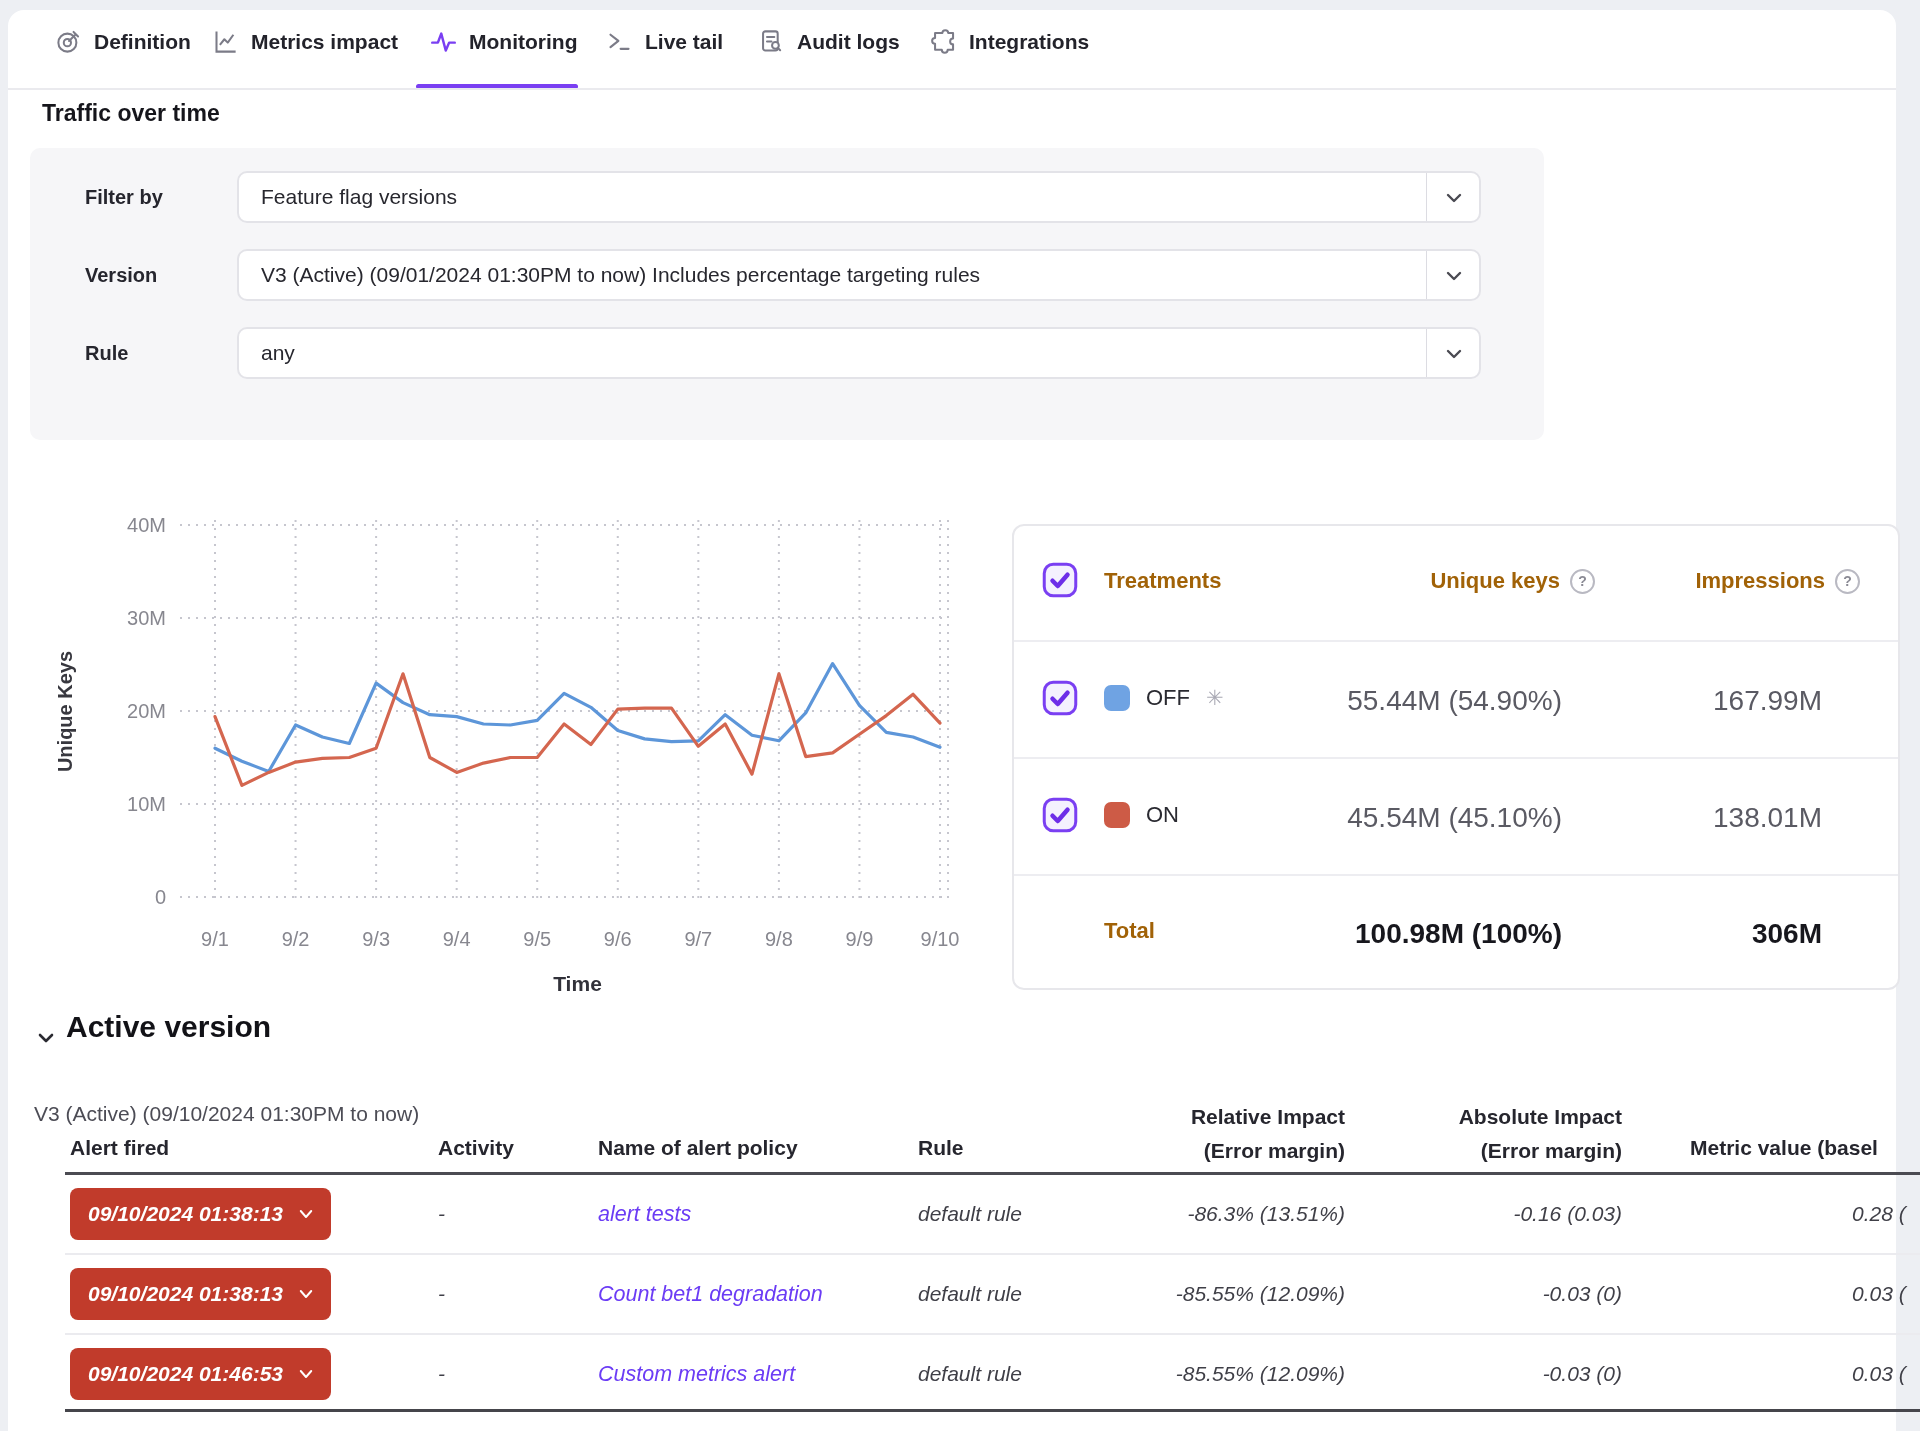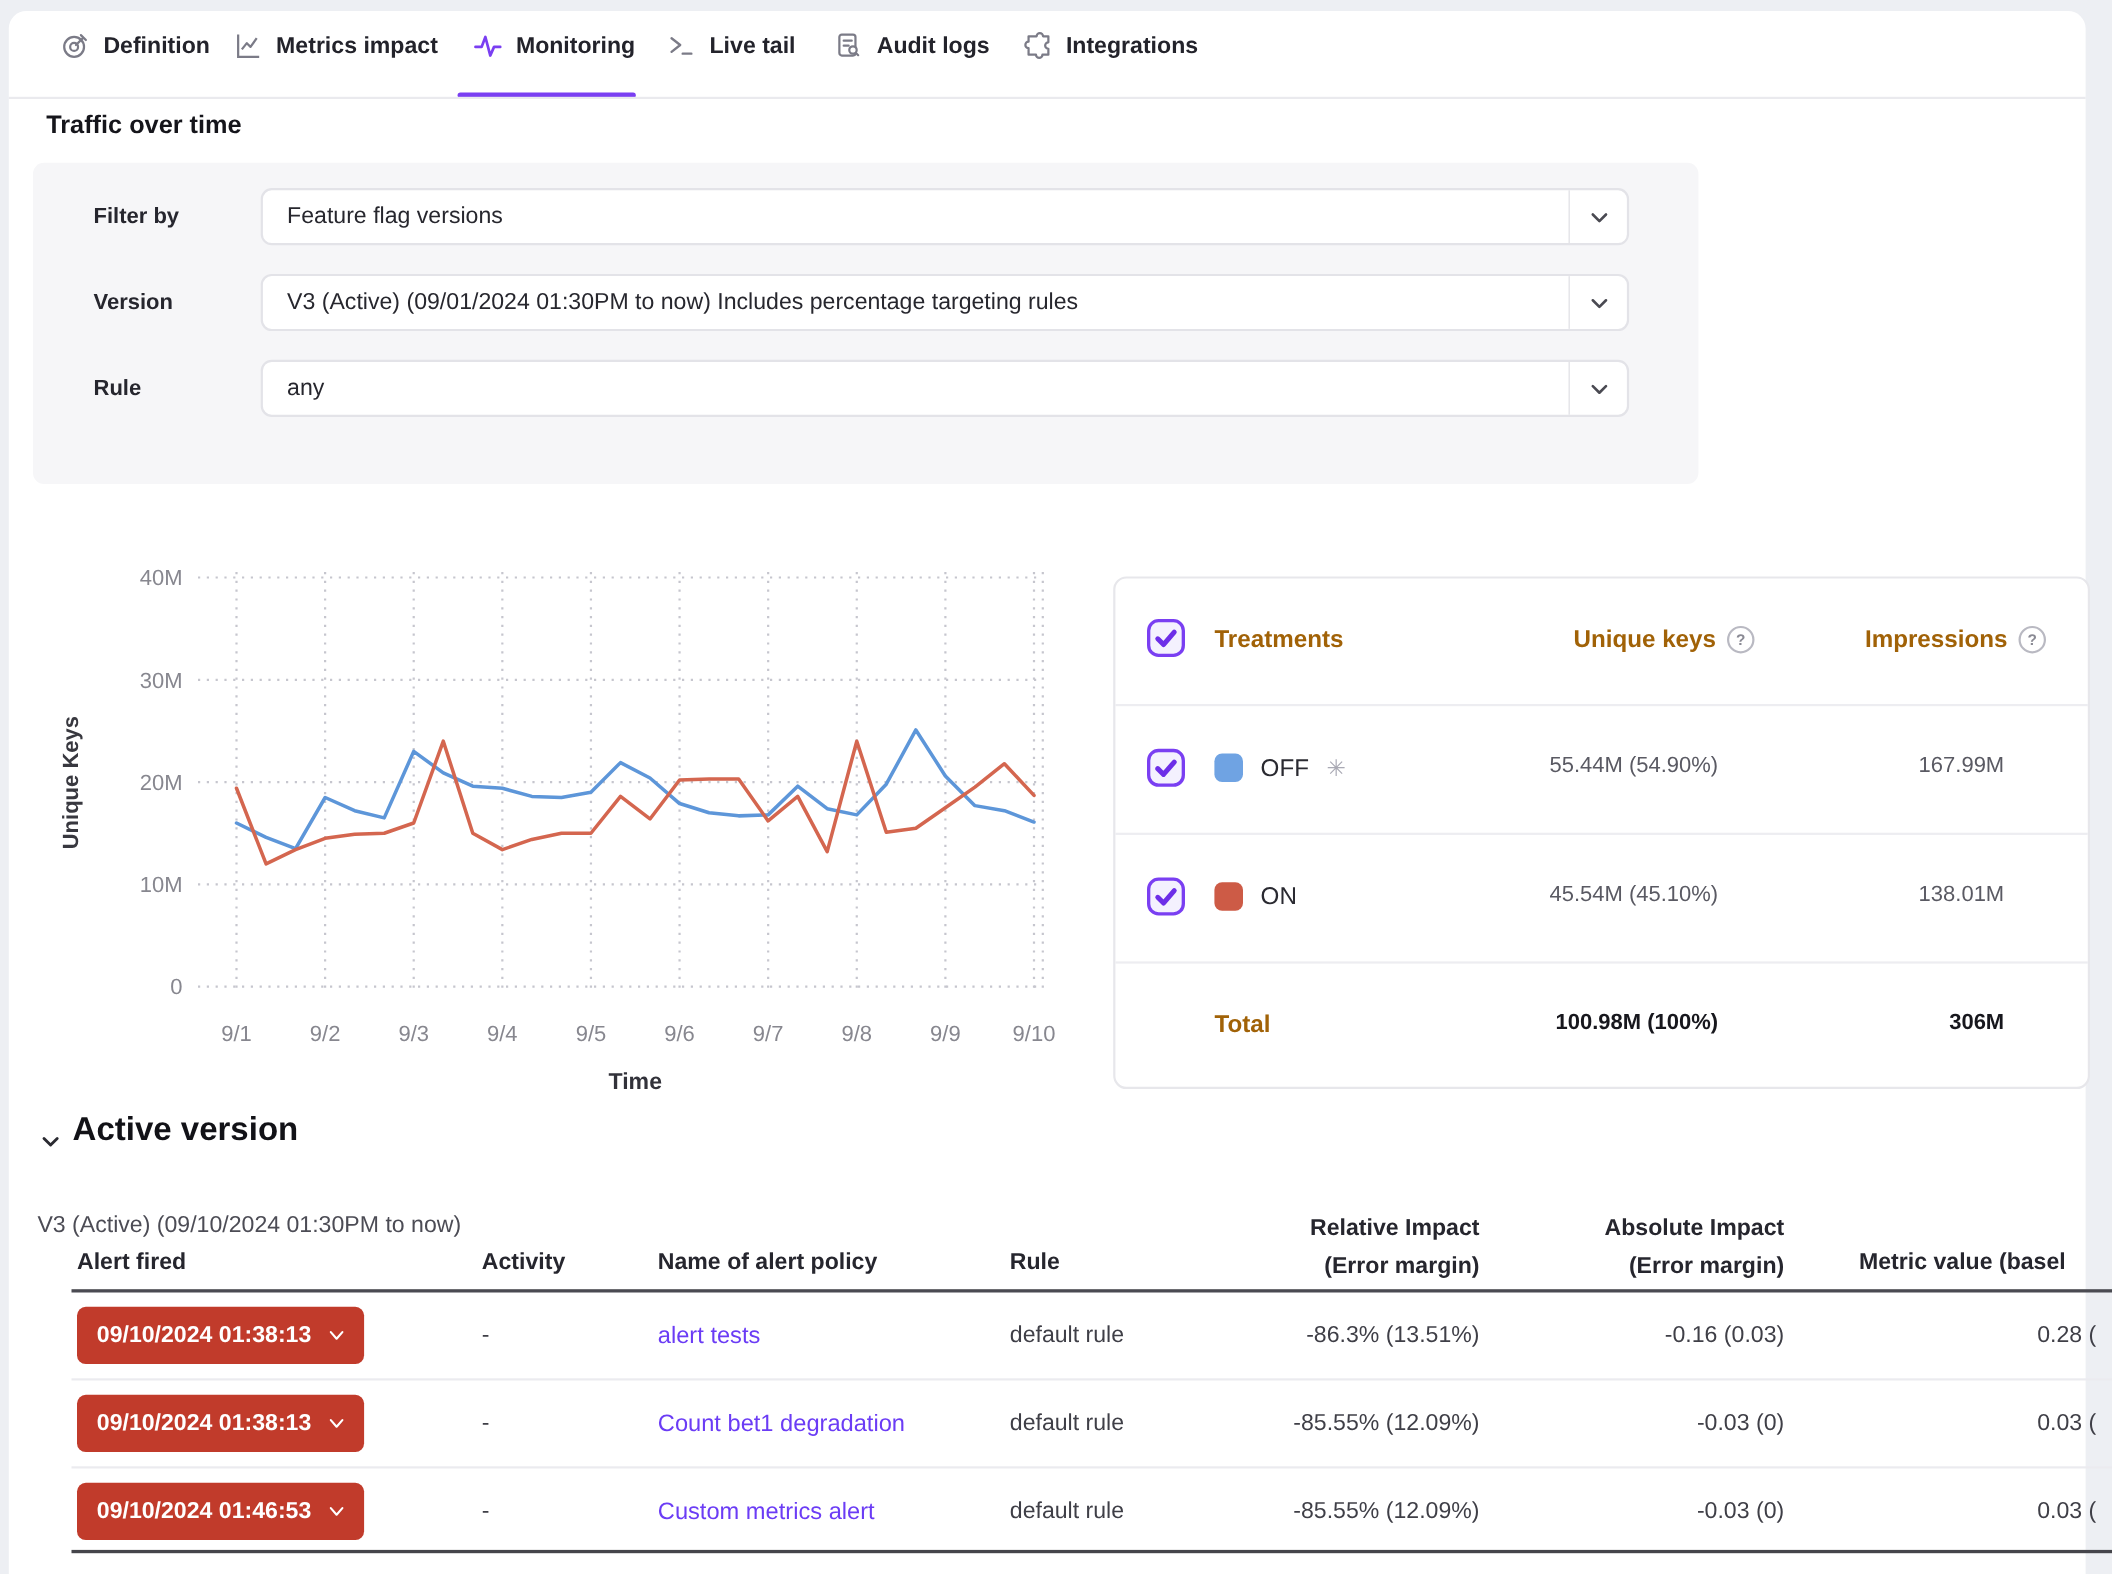--- a/index.html
+++ b/index.html
@@ -33,36 +33,36 @@
   #xlabel{left:215px;top:972px;width:725px;text-align:center;font-size:21px;font-weight:700;color:#32323a;}
   
   #treat-card{left:1012px;top:524px;width:888px;height:466px;border:2px solid #e7e7eb;border-radius:12px;
               box-sizing:border-box;background:#fff;}
   .tdiv{position:absolute;left:1014px;width:884px;height:2px;background:#ededf1;}
   .checkbox{position:absolute;width:36px;height:36px;cursor:pointer;}
   .trow-label{position:absolute;left:1104px;display:flex;align-items:center;gap:16px;height:36px;}
   .swatch{width:26px;height:26px;border-radius:7px;}
   .tname{font-size:22px;color:#2a2a31;}
   .star{font-size:21px;color:#a9a9b4;}
-  .num{position:absolute;font-size:20px;color:#5a5a63;text-align:right;width:300px;}
+  .num{position:absolute;font-size:28px;color:#5a5a63;text-align:right;width:300px;}
   .thead-flex{position:absolute;display:flex;align-items:center;gap:10px;justify-content:flex-end;}
   .thead-txt{font-size:22px;font-weight:700;color:#a16207;}
   .qicon{width:25px;height:25px;border:2px solid #b9b9c2;border-radius:50%;box-sizing:border-box;
          font-size:14px;font-weight:700;color:#8a8a94;text-align:center;line-height:21px;cursor:pointer;}
   .bold{font-weight:700 !important;color:#17171d !important;}
   
   #av-title{left:66px;top:1010px;font-size:30px;font-weight:700;color:#121217;}
   #av-chevron{left:34px;top:1026px;width:24px;height:24px;cursor:pointer;}
   #av-subtitle{left:34px;top:1062px;font-size:21px;color:#4c4c55;margin-top:40px;}
   
   #alerts{left:0;top:1090px;width:1920px;height:330px;overflow:hidden;}
   .ahead{position:absolute;font-size:21px;font-weight:700;color:#26262e;white-space:nowrap;}
   .ahead2{position:absolute;font-size:21px;font-weight:700;color:#26262e;width:300px;text-align:right;line-height:34px;}
   #ahead-line{position:absolute;left:65px;top:82px;width:1855px;height:3px;background:#4b4b52;}
-  .arow{position:absolute;left:0;width:1920px;height:78px;}
+  .arow{position:absolute;left:0;width:1920px;height:78px;font-style:italic;}
   .arow .cell{position:absolute;top:0;height:78px;display:flex;align-items:center;font-size:21px;color:#3f3f47;}
   .rowdiv{position:absolute;left:65px;width:1855px;height:2px;background:#ebebef;}
   #abot-line{position:absolute;left:65px;top:319px;width:1855px;height:3px;background:#45454b;}
   .badge{display:inline-flex;align-items:center;gap:14px;height:52px;padding:0 16px 0 18px;
          background:#c13b2b;border-radius:8px;cursor:pointer;}
   .badge span{font-size:21px;font-weight:700;color:#ffffff;white-space:nowrap;}
   .alink{color:#6b3cf5;font-size:21.5px;cursor:pointer;white-space:nowrap;}
   .tar{justify-content:flex-end;width:300px;text-align:right;}
   .nowrap{white-space:nowrap;}
 </style>

